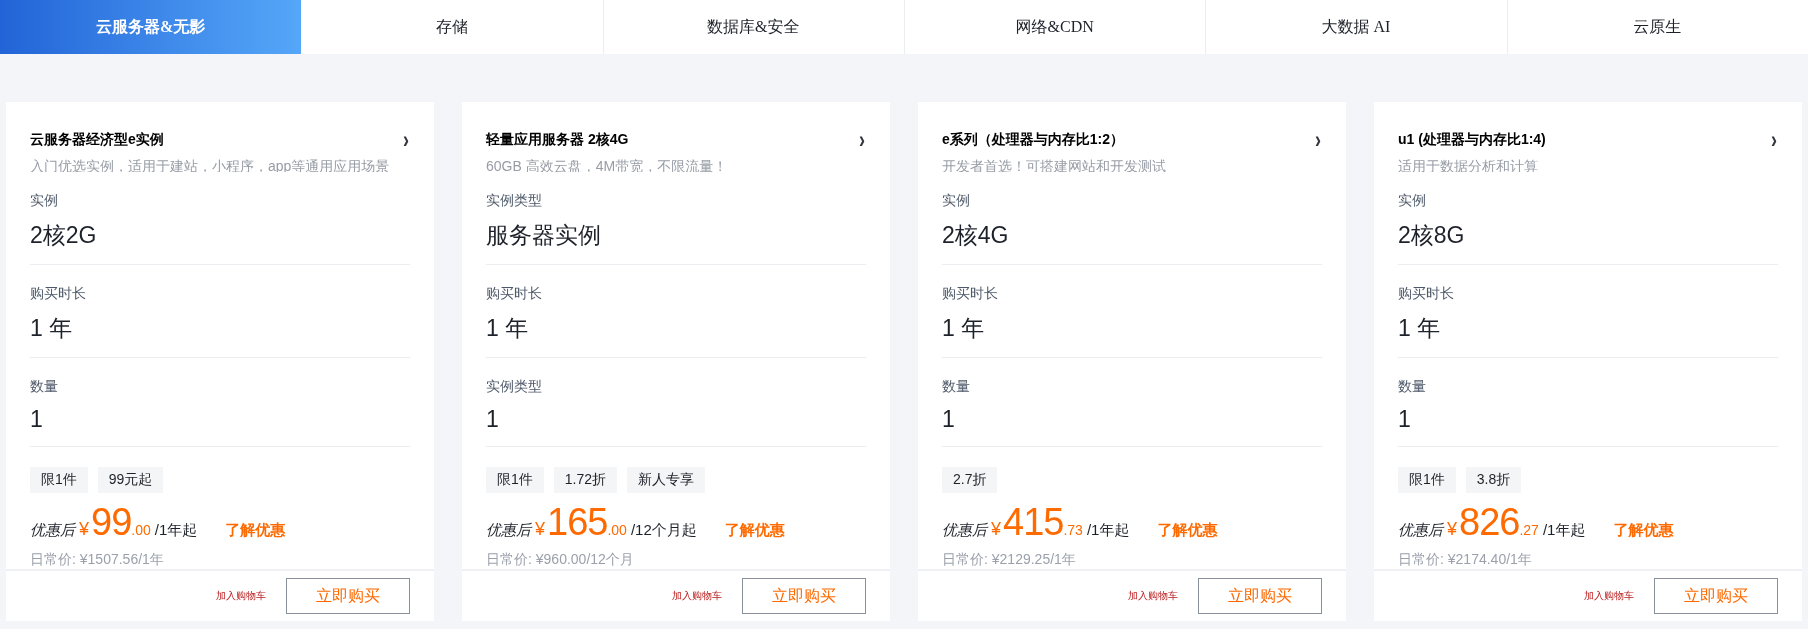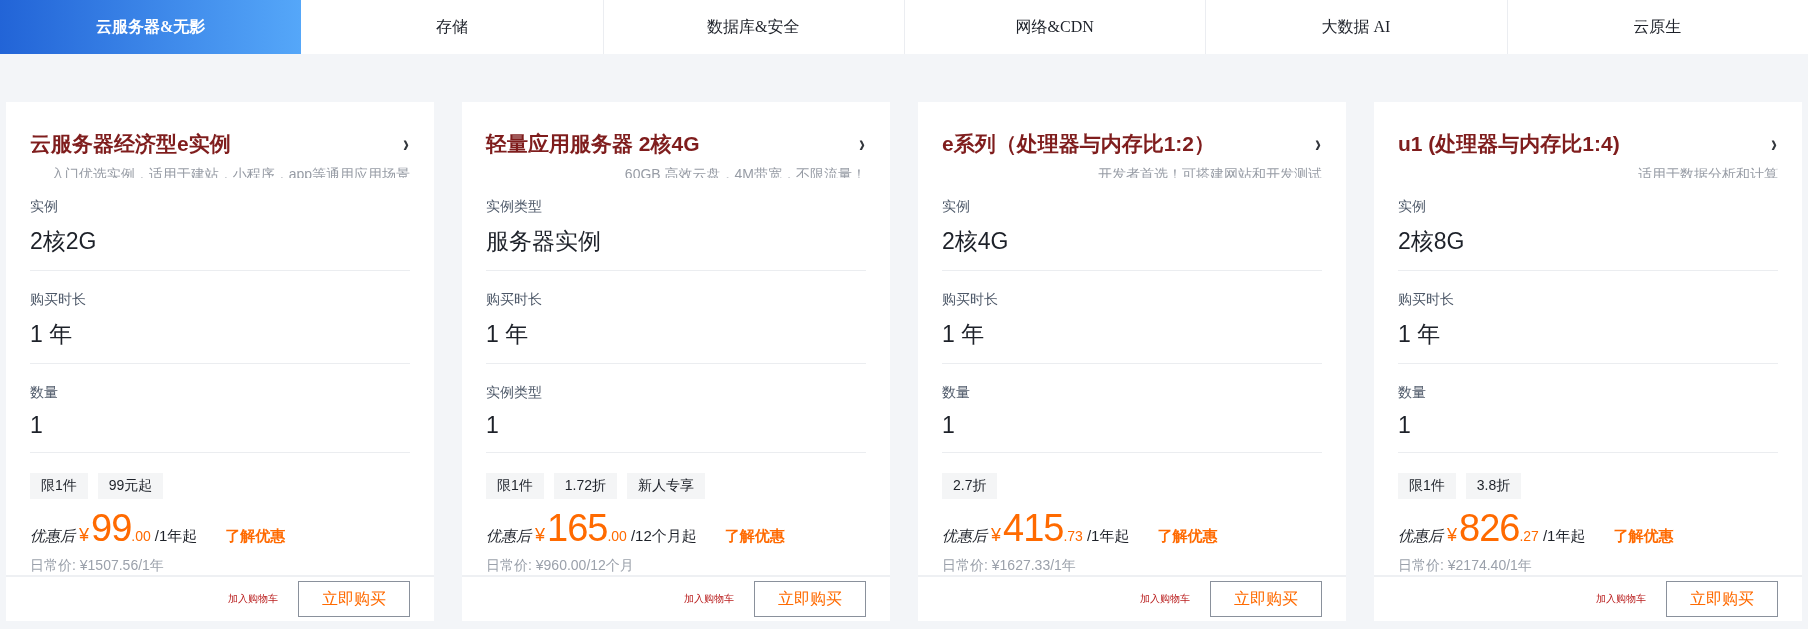--- a/index.html
+++ b/index.html
@@ -31,28 +31,28 @@
     padding:0 6px; margin-top:48px;
   }
   .card {
     width:428px; height:519px; background:#ffffff;
     display:flex; flex-direction:column; overflow:hidden;
   }
   .card-head {
     margin:28px 24px 0; display:flex;
     align-items:center; justify-content:space-between;
   }
-  .card-title { font-size:21px; font-weight:bold; color:#7f1d1d; white-space:nowrap; }
+  .card-title { font-size:14px; font-weight:bold; color:#000000; white-space:nowrap; }
   .chevron {
     font-size:24px; line-height:20px; color:#33373d; cursor:pointer;
     font-weight:bold; transform:scaleX(.75); flex:0 0 auto;
   }
   .card-sub {
     margin:8px 24px 0; font-size:14px; color:#979ca5;
-    white-space:nowrap; overflow:hidden;text-align:right;
+    white-space:nowrap; overflow:hidden;
   }
   .field {
     margin:0 24px; padding:20px 0 13px;
     border-bottom:1px solid #ebedf0;
   }
   .field-label { font-size:14px; color:#4e5969; margin-bottom:10px; }
   .field-value { font-size:23px; color:#1d2129; }
   .promo { margin:20px 24px 0; }
   .badges { display:flex; gap:10px; }
   .badge {
@@ -70,21 +70,21 @@
     margin-left:28px; cursor:pointer;
   }
   .daily { margin-top:10px; font-size:14px; color:#9ba1ab; }
   .card-footer {
     margin-top:auto; height:66px; border-top:2px solid #eef0f3;
     display:flex; align-items:center; justify-content:flex-end;
     padding:0 24px; gap:20px;
   }
   .add-cart { font-size:10px; color:#b91c1c; cursor:pointer; white-space:nowrap; }
   .buy-btn {
-    width:112px; height:36px; background:#ffffff;
+    width:124px; height:36px; background:#ffffff;
     border:1px solid #8a919c; color:#ff6a00; font-size:16px;
     display:flex; align-items:center; justify-content:center;
     cursor:pointer; white-space:nowrap;
   }
 </style>
 </head>
 <body>
 
 <div class="tabs">
   <div class="tab selected">云服务器&amp;无影</div>
@@ -199,21 +199,21 @@
         <span class="badge">2.7折</span>
       </div>
       <div class="price-row">
         <span class="price-prefix">优惠后</span>
         <span class="price-cur">¥</span>
         <span class="price-int">415</span>
         <span class="price-dec">.73</span>
         <span class="price-unit">/1年起</span>
         <span class="promo-link">了解优惠</span>
       </div>
-      <div class="daily">日常价: ¥1627.33/1年</div>
+      <div class="daily">日常价: ¥2129.25/1年</div>
     </div>
     <div class="card-footer">
       <span class="add-cart">加入购物车</span>
       <div class="buy-btn">立即购买</div>
     </div>
   </div>
 
   <div class="card">
     <div class="card-head">
       <div class="card-title">u1 (处理器与内存比1:4)</div>

